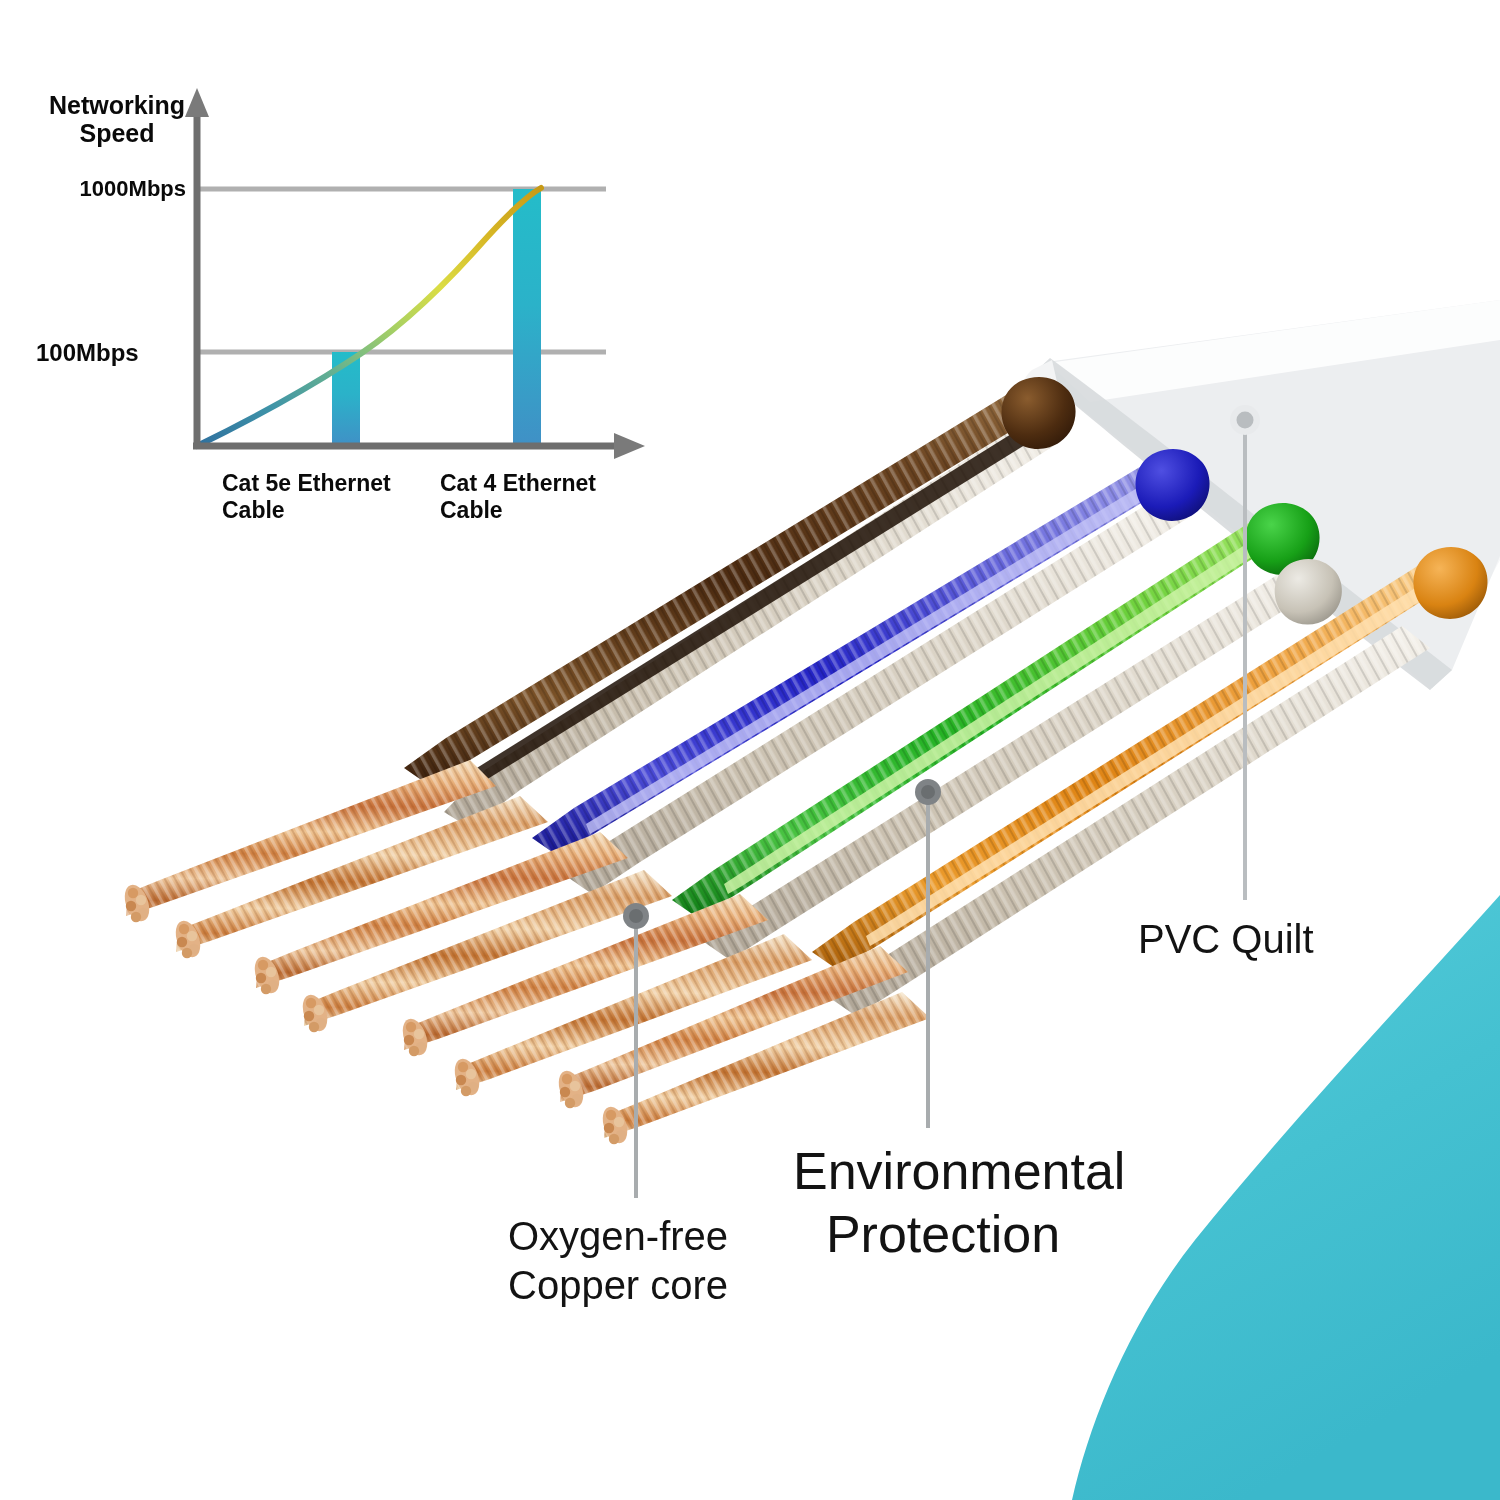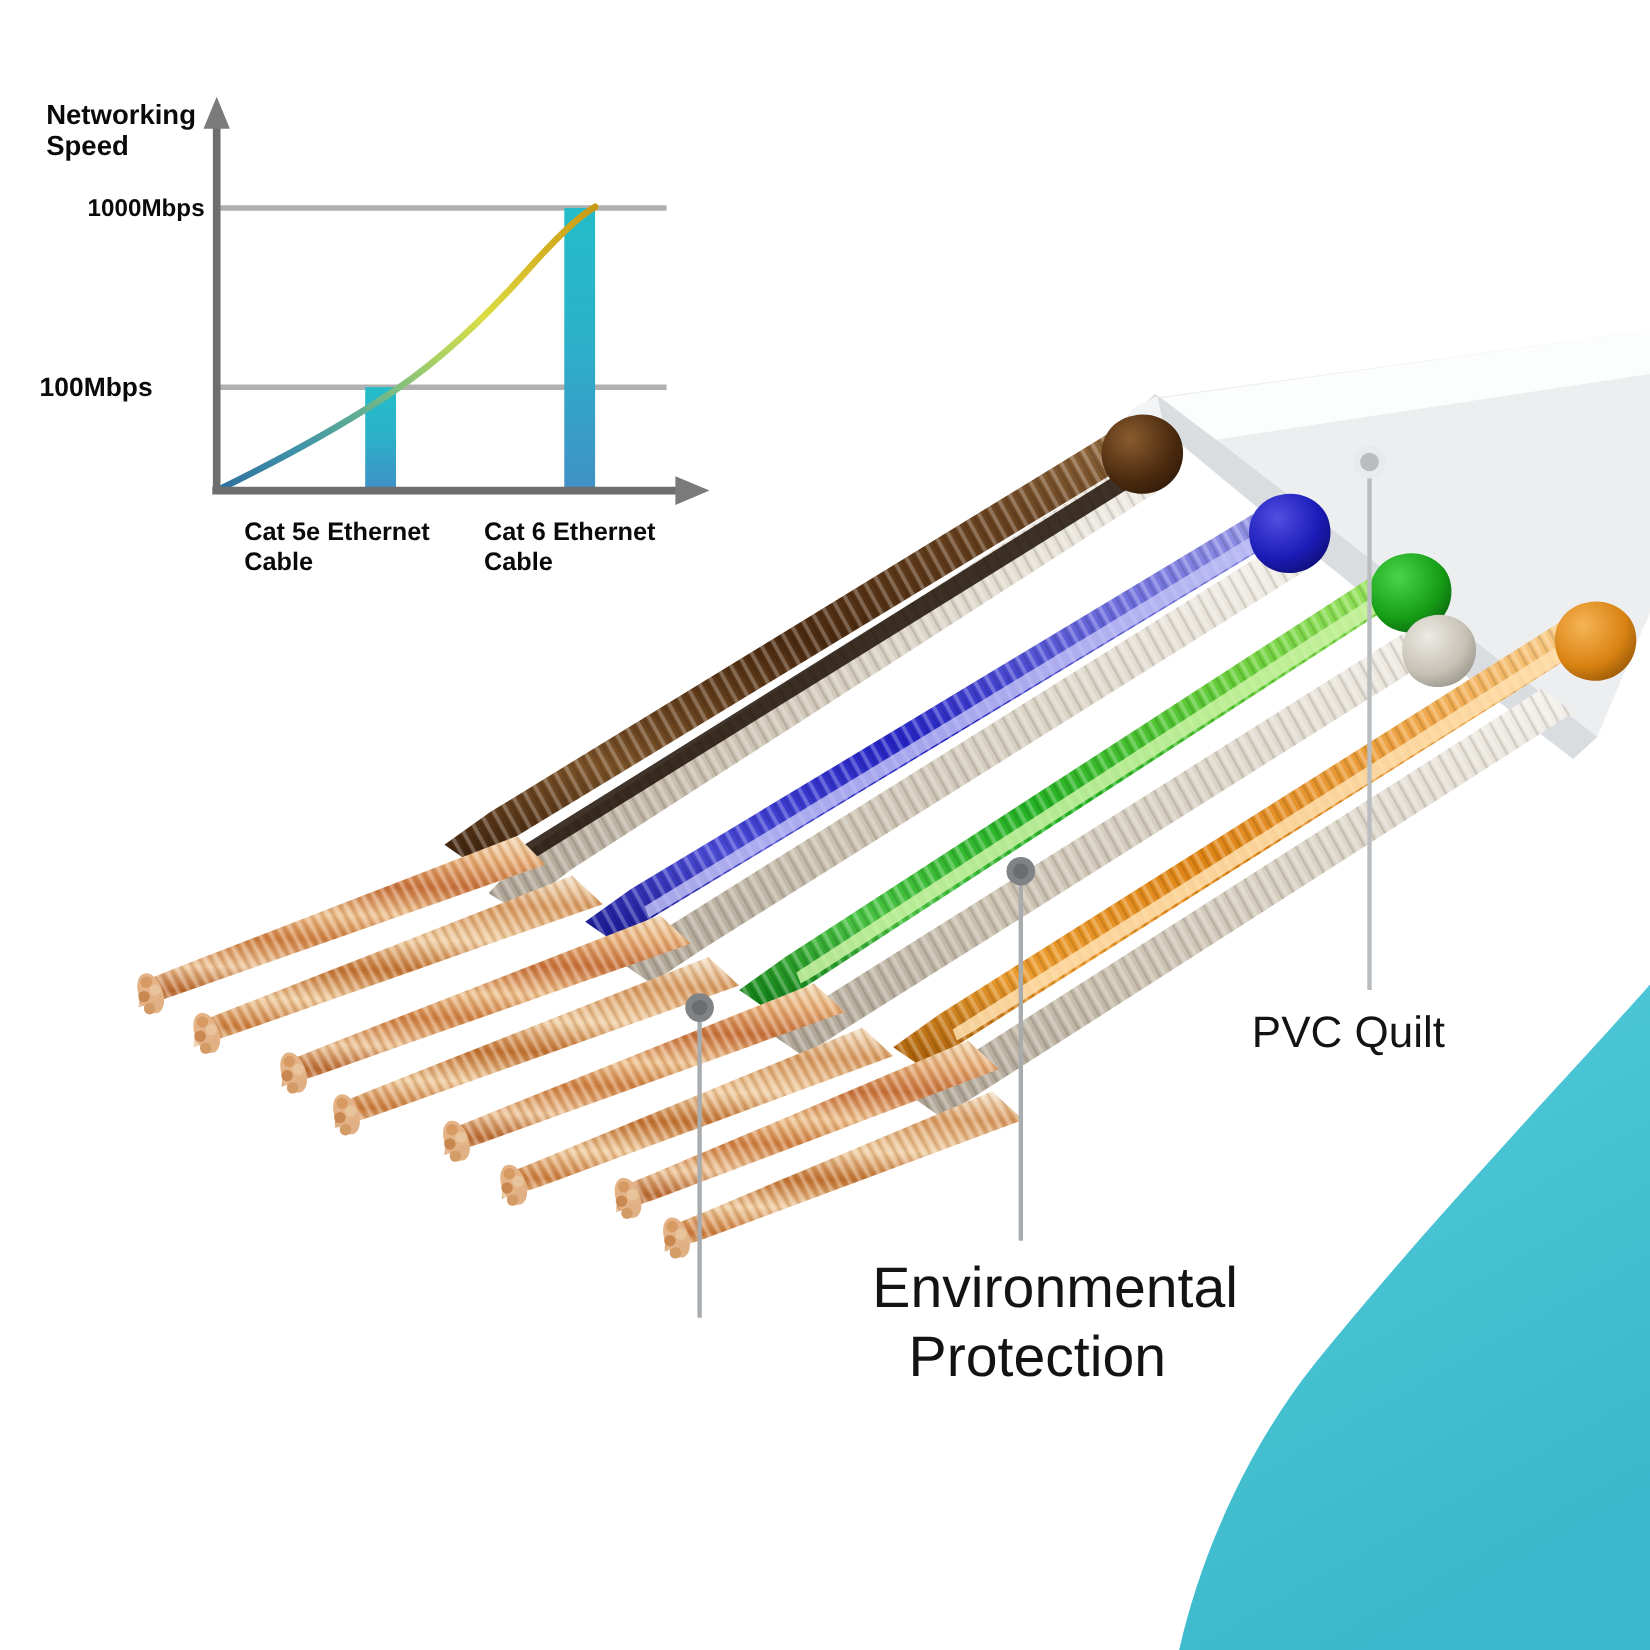--- a/index.html
+++ b/index.html
@@ -15,21 +15,21 @@
     background:linear-gradient(90deg,#f29024 0%,#f4a52c 9%,#f3c63f 20%,#e8de62 30%,#d8e47a 42%,#cfe489 55%,#c3e292 66%,#a9dcad 78%,#7ec9c2 90%,#4da3c4 100%);
     -webkit-background-clip:text;background-clip:text;color:transparent;
     -webkit-text-fill-color:transparent;
   }
 
   
   #chart{position:absolute;left:0;top:75px;width:680px;height:470px;}
   .axis-label{
     position:absolute;font-weight:700;color:#0a0a0a;
     font-family:"Liberation Sans",sans-serif;
-    font-stretch:condensed;text-align:left;line-height:1.12;
+    font-stretch:condensed;text-align:center;line-height:1.12;
   }
   #ylab{left:42px;top:16px;width:150px;font-size:25px;}
   #tick1000{left:36px;top:102px;width:150px;font-size:22px;text-align:right;}
   #tick100{left:36px;top:265px;width:150px;font-size:24px;text-align:left;}
   .cat-label{position:absolute;font-size:23px;font-weight:700;color:#0a0a0a;text-align:left;line-height:1.18;font-family:"Liberation Sans",sans-serif;}
   #cat1{left:222px;top:395px;width:200px;}
   #cat2{left:440px;top:395px;width:190px;}
   #chartsvg{position:absolute;left:0;top:0;}
 
   
@@ -101,21 +101,21 @@
       <span>Networking Speed</span>
     </div>
     <div id="tick1000" class="axis-label">1000Mbps</div>
     <div id="tick100" class="axis-label">100Mbps</div>
 
     <div id="cat1" class="cat-label">
       <div>Cat 5e Ethernet</div>
       <div>Cable</div>
     </div>
     <div id="cat2" class="cat-label">
-      <div>Cat 6 Ethernet</div>
+      <div>Cat 4 Ethernet</div>
       <div>Cable</div>
     </div>
   </div>
 
   <svg id="cable" viewBox="0 0 1500 1500">
     <defs>
 
       <linearGradient id="jTop" x1="0" y1="0" x2="0" y2="1">
         <stop offset="0%" stop-color="#ffffff"></stop>
         <stop offset="100%" stop-color="#f2f3f4"></stop>
@@ -396,14 +396,18 @@
     <path d="M1500,895 C1420,985 1300,1110 1195,1240 C1130,1322 1090,1420 1072,1500 L1500,1500 Z" fill="url(#tealG)"></path>
   </svg>
 
   <div id="lbl-pvc" class="callout-label">PVC Quilt</div>
 
   <div id="lbl-env" class="callout-label">
     <div>Environmental</div>
     <div>Protection</div>
   </div>
 
+  <div id="lbl-cu" class="callout-label">
+    <div>Oxygen-free</div>
+    <div>Copper core</div>
+  </div>
 
 </div>
 
 </body></html>

